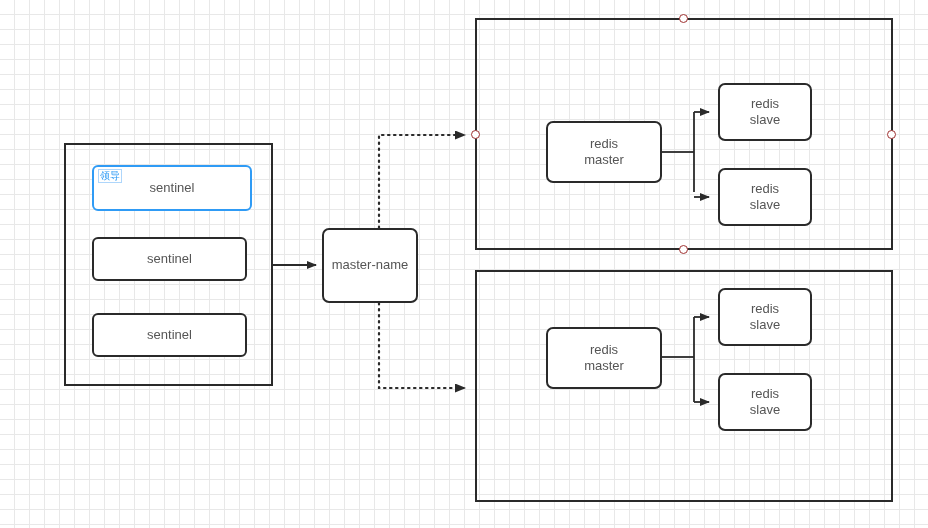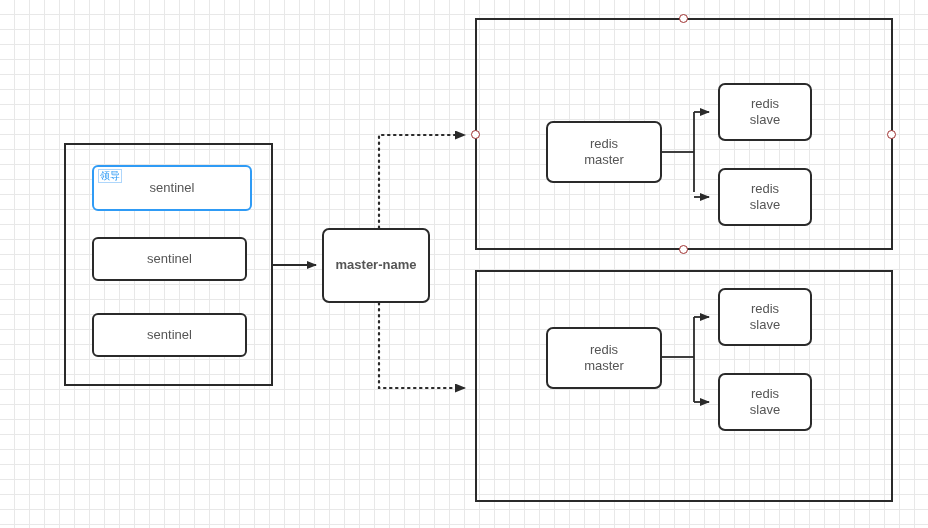--- a/index.html
+++ b/index.html
@@ -135,21 +135,21 @@
   </div>
 
   <div class="node sentinel-box" style="left:92px; top:237px; width:155px; height:44px;">
     <span>sentinel</span>
   </div>
 
   <div class="node sentinel-box" style="left:92px; top:313px; width:155px; height:44px;">
     <span>sentinel</span>
   </div>
 
-  <div class="node plain-box" style="left:322px; top:228px; width:108px; height:75px;font-weight:bold;">
+  <div class="node plain-box" style="left:322px; top:228px; width:96px; height:75px;">
     <span>master-name</span>
   </div>
 
   <div class="group-box" style="left:475px; top:18px; width:418px; height:232px;"></div>
 
   <div class="handle" style="left:679px; top:14px;"></div>
   <div class="handle" style="left:679px; top:245px;"></div>
   <div class="handle" style="left:471px; top:130px;"></div>
   <div class="handle" style="left:887px; top:130px;"></div>
 

